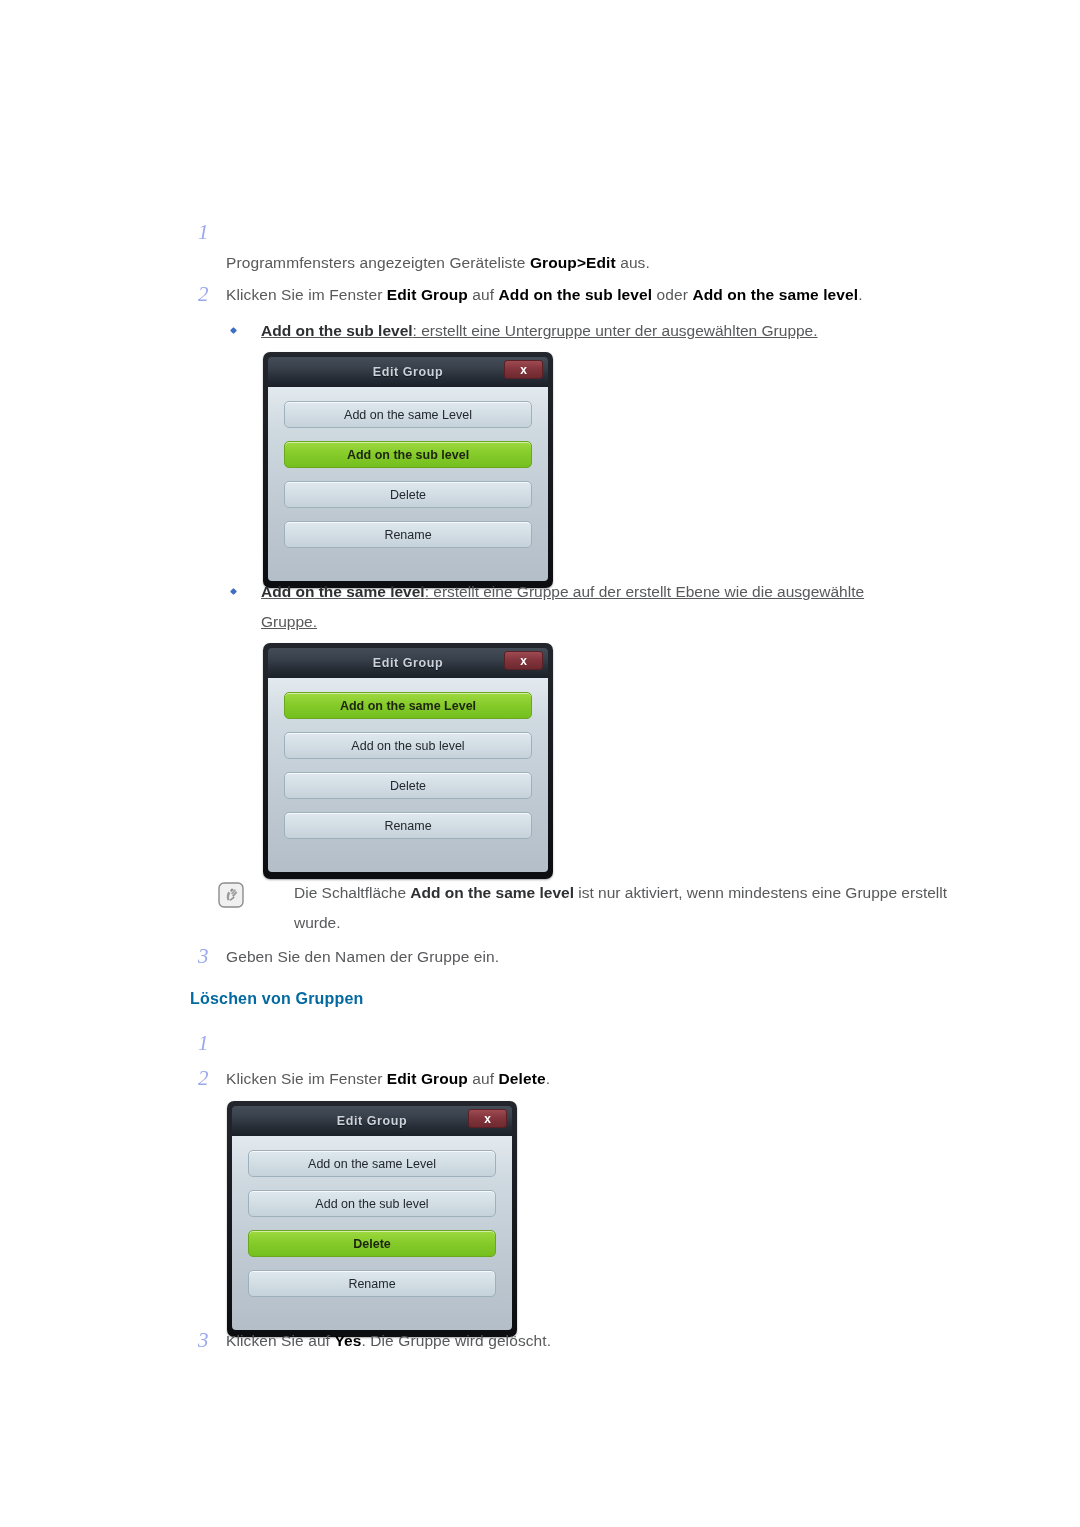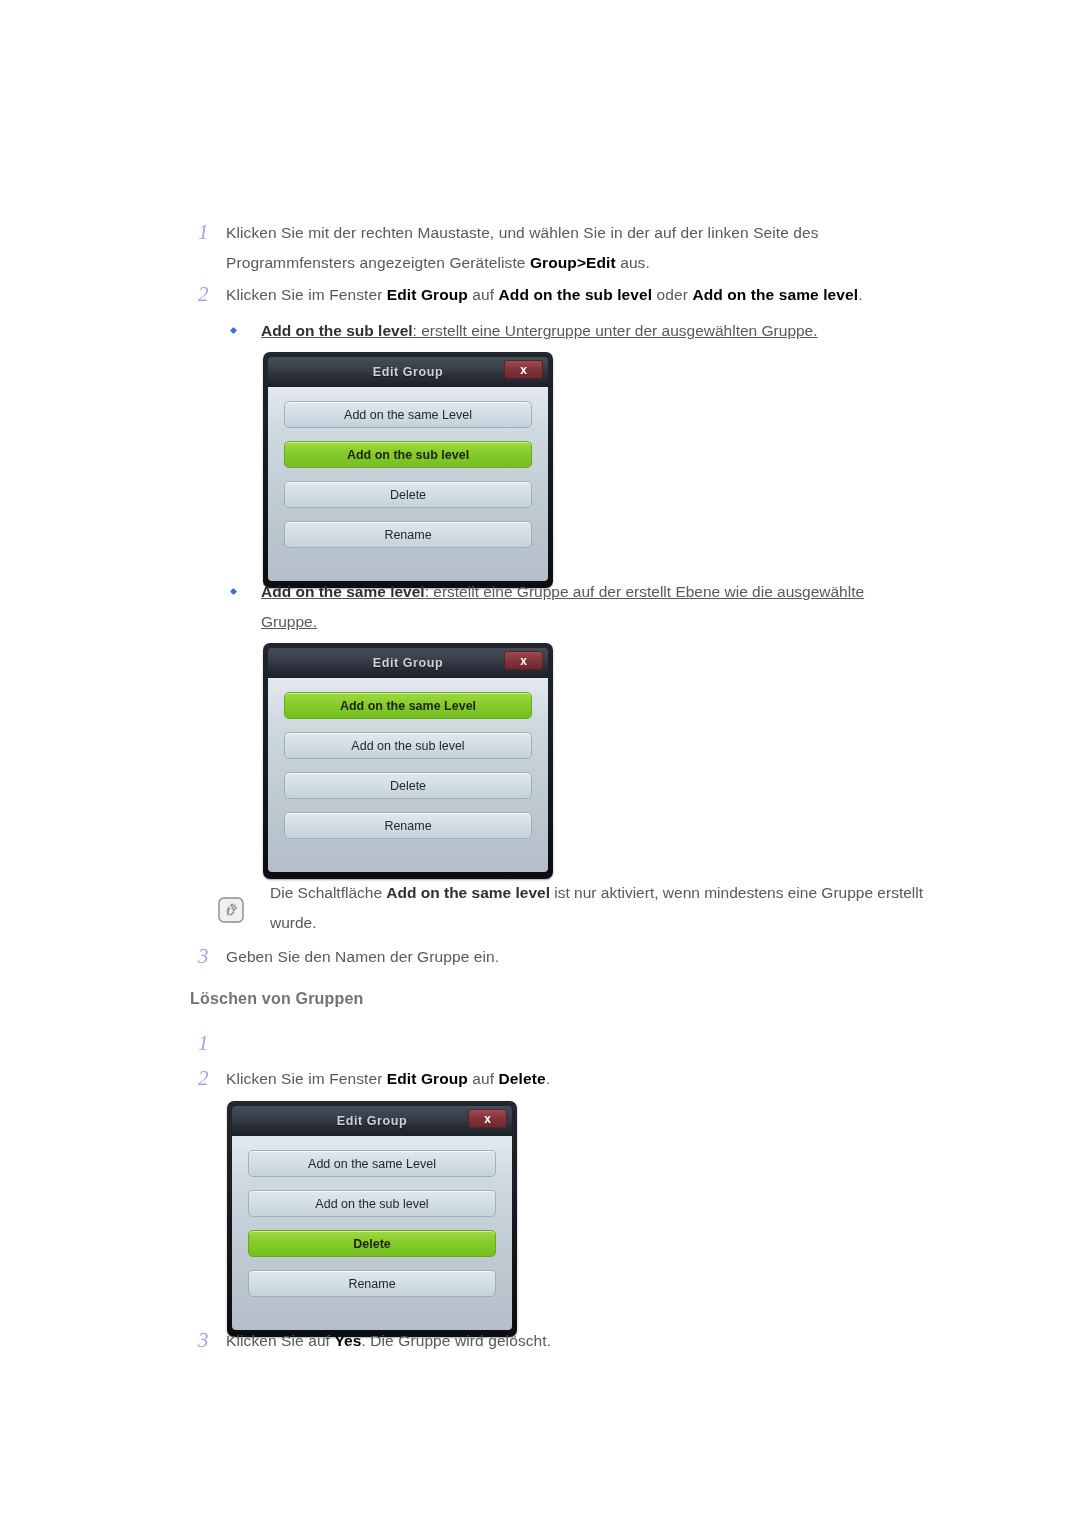--- a/index.html
+++ b/index.html
@@ -79,29 +79,30 @@
     color: #58595b;
     text-decoration: underline;
   }
   .bullet-body b { color: #2f3032; font-weight: bold; }
 
   
   .section-heading {
     position: absolute;
     font-size: 16px;
     font-weight: bold;
-    color: #737373;
+    color: #0369a1;
     letter-spacing: 0.2px;
   }
 
   
   .note {
     position: absolute;
     display: flex;
-    align-items: center;
+    align-items: flex-start;
+    gap: 24px;
   }
   .note-icon {
     flex: 0 0 26px;
     width: 26px;
     height: 26px;
     margin-right: 26px;
     margin-top: 4px;
   }
   .note-icon svg { display: block; }
   .note-text {
@@ -184,21 +185,21 @@
   }
 </style>
 </head>
 <body>
 
 <div class="page">
 
   <div class="step" style="left:190px; top:218px; width:760px;">
     <div class="step-num">1</div>
     <div class="step-body">
-      <span>Klicken Sie mit der rechten Maustaste, und wählen Sie in der auf der linken Seite des</span><br>
+      <br>
       <span>Programmfensters angezeigten Geräteliste </span><b>Group&gt;Edit</b><span> aus.</span>
     </div>
   </div>
 
   <div class="step" style="left:190px; top:280px; width:800px;">
     <div class="step-num">2</div>
     <div class="step-body">
       <span>Klicken Sie im Fenster </span><b>Edit Group</b><span> auf </span><b>Add on the sub level</b><span> oder </span><b>Add on the same level</b><span>.</span>
     </div>
   </div>

